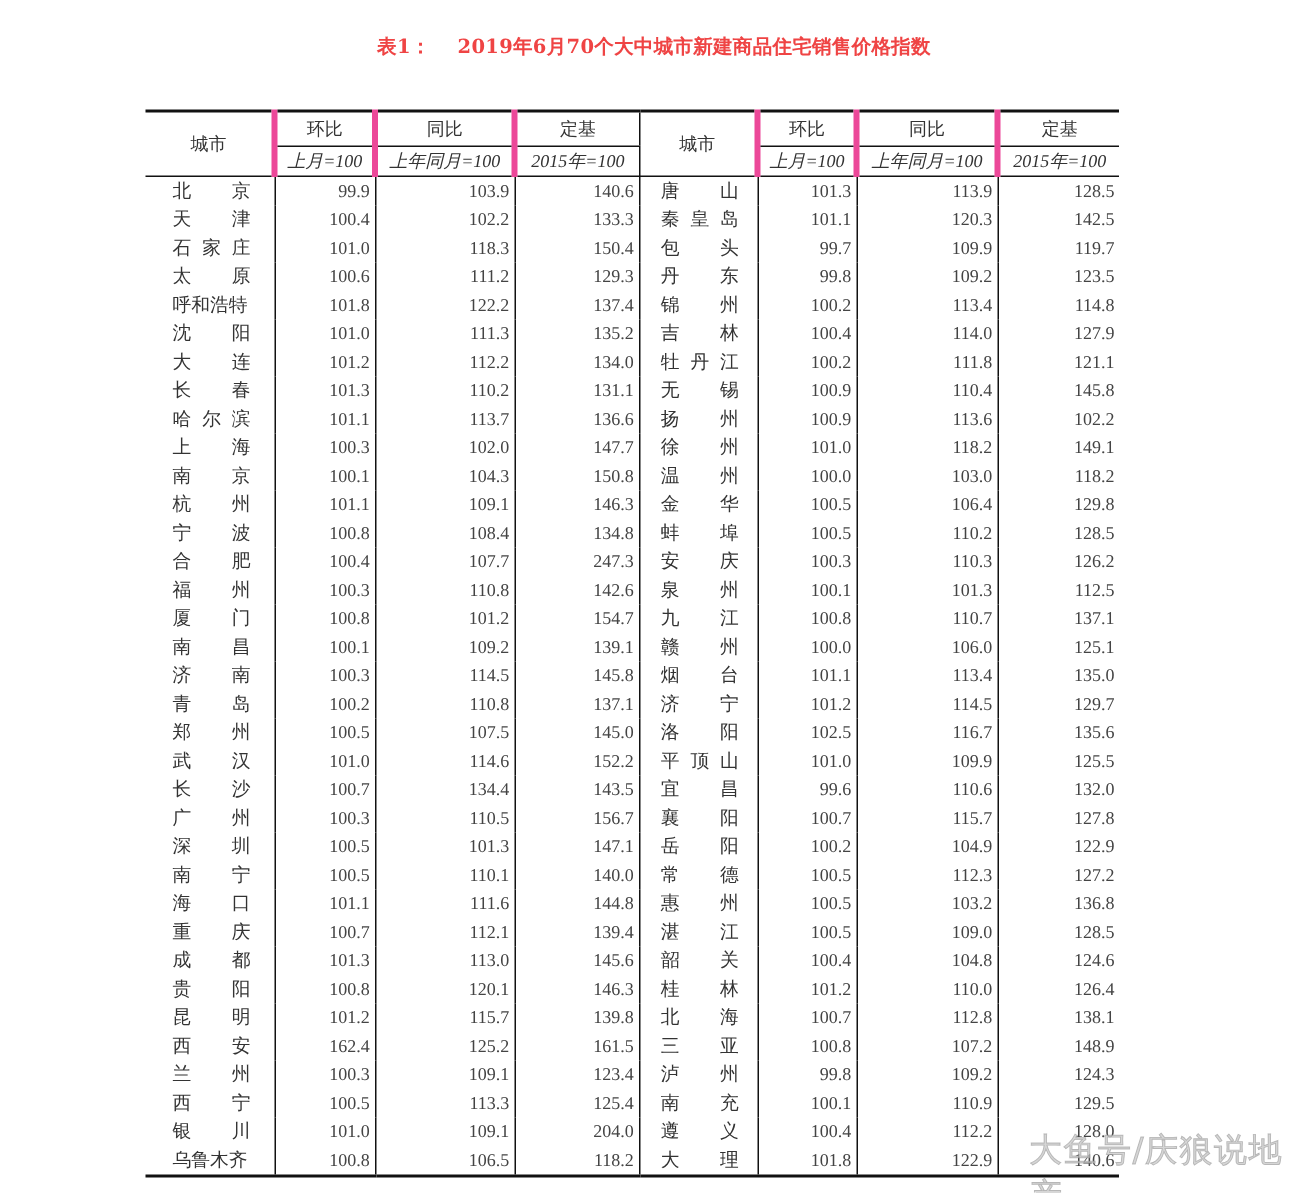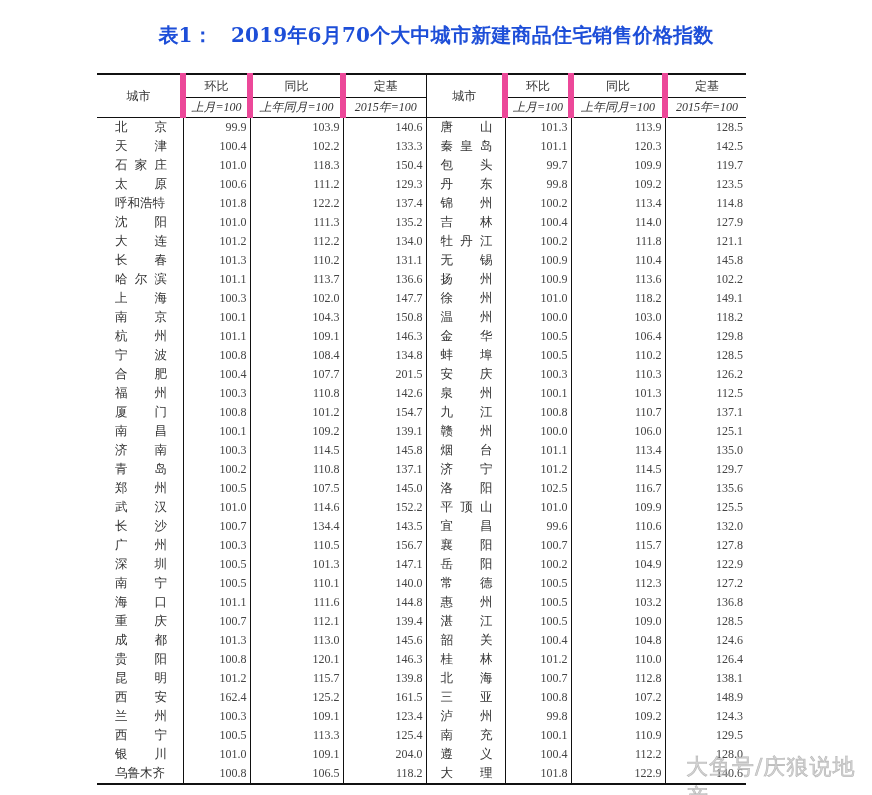--- a/index.html
+++ b/index.html
@@ -1,25 +1,25 @@
 <!DOCTYPE html>
 <html><head>
 <meta charset="utf-8">
 <style>
   html, body { margin:0; padding:0; background:#ffffff; }
   body { width:872px; height:795px; position:relative; overflow:hidden;
          font-family: "DejaVu Serif", "Liberation Serif", serif; color:#222; }
   .title { position:absolute; top:22px; left:0; width:872px; text-align:center;
-           font-size:20px; font-weight:bold; color:#1d4ed8; letter-spacing:0.2px; }
+           font-size:13px; font-weight:bold; color:#ef4444; letter-spacing:0.2px; }
   .title .label { margin-right:18px; }
   table.main { position:absolute; left:97px; top:73px; width:649px;
                border-collapse:collapse; table-layout:fixed; }
   table.main thead tr:first-child th { border-top:2px solid #111; }
   table.main th { font-weight:normal; font-size:12px; color:#333; padding:0;
-                  border-left:6px solid #ec4899; border-bottom:1px solid #111; text-align:center;
+                  border-left:4px solid #ec4899; border-bottom:1px solid #111; text-align:center;
                   font-family:"DejaVu Sans", "Liberation Sans", sans-serif; }
   table.main th.sub { font-family:"Liberation Serif", "DejaVu Serif", serif; font-size:12px; }
   table.main th.city { border-left:none; }
   table.main th.city2 { border-left:1px solid #111; }
   table.main thead tr.r1 th { height:22px; }
   table.main thead tr.r2 th { height:19px;font-style:italic; }
   table.main td { height:19px; padding:0; font-size:12px; color:#444;
                   font-family:"Liberation Serif", "DejaVu Serif", serif; }
   table.main td.num { text-align:right; padding-right:3px; border-left:1px solid #111; }
   table.main td.cityname { font-family:"DejaVu Sans", "Liberation Sans", sans-serif; font-size:12.5px;
@@ -338,21 +338,21 @@
       </tr>
       <tr>
         <td class="cityname">
           <span class="cn">
             <span>合</span>
             <span>肥</span>
           </span>
         </td>
         <td class="num">100.4</td>
         <td class="num">107.7</td>
-        <td class="num">201.5</td>
+        <td class="num">247.3</td>
         <td class="cityname cityname2">
           <span class="cn">
             <span>安</span>
             <span>庆</span>
           </span>
         </td>
         <td class="num">100.3</td>
         <td class="num">110.3</td>
         <td class="num">126.2</td>
       </tr>

